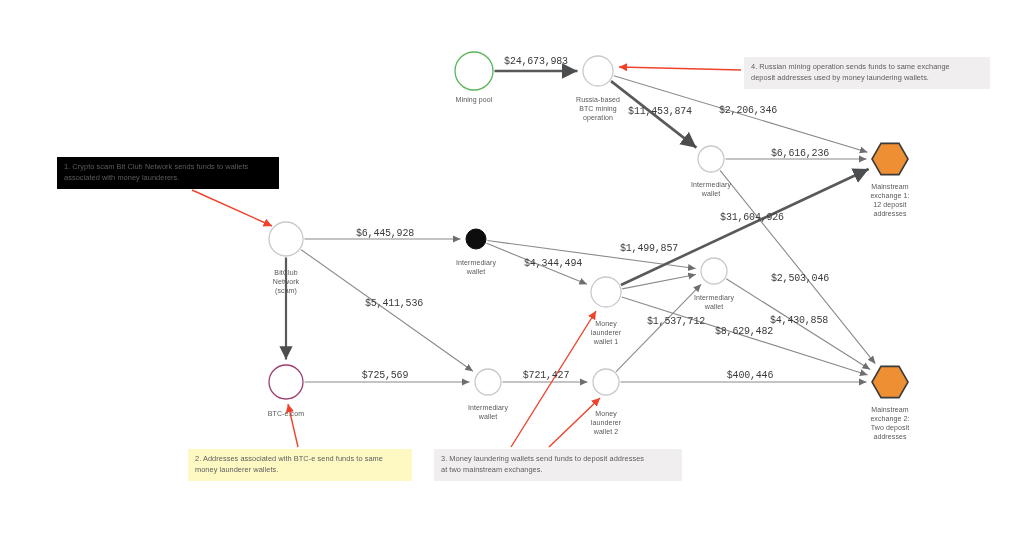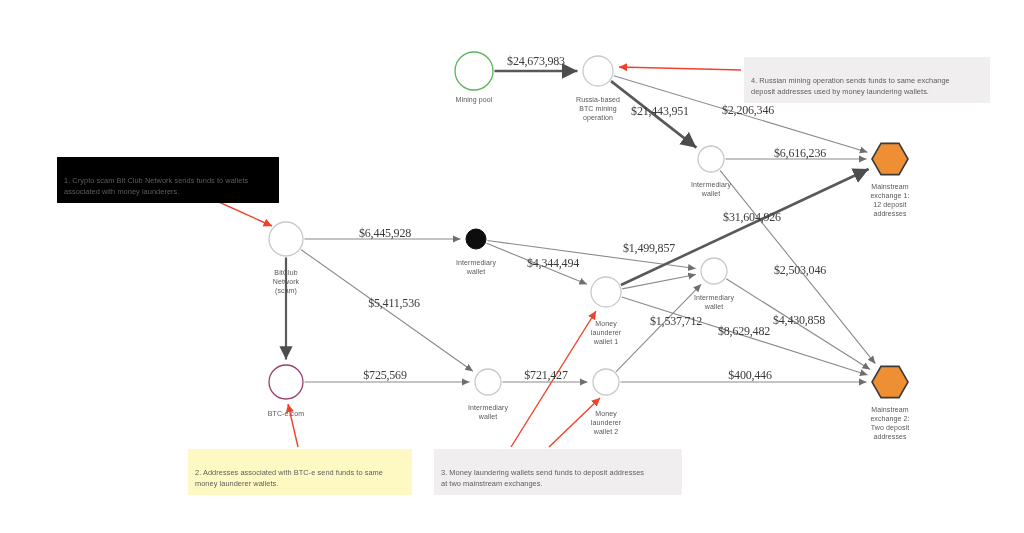--- a/index.html
+++ b/index.html
@@ -27,36 +27,36 @@
     font-size: 7px;
     line-height: 9px;
     color: #58585a;
     letter-spacing: 0.1px;
     white-space: pre-line;
     transform: translateX(-50%);
     pointer-events: none;
   }
   .edge-label {
     position: absolute;
-    font-family: Liberation Serif, serif;
-    font-size: 12px;
+    font-family: Liberation Mono, monospace;
+    font-size: 10px;
     color: #3a3a3a;
     letter-spacing: -0.2px;
     white-space: nowrap;
     transform: translate(-50%, -50%);
     pointer-events: none;
   }
   .callout {
     position: absolute;
     background: #f0eeee;
     color: #5d5d5f;
     font-family: "Liberation Sans", sans-serif;
     font-size: 7.4px;
     line-height: 10.5px;
-    padding: 19px 7px 6px 7px;
+    padding: 5px 7px 6px 7px;
     white-space: pre-line;
     letter-spacing: 0.05px;
   }
 </style>
 </head>
 <body>
 
 <svg id="canvas" viewBox="0 0 1024 533">
   <defs>
     <marker id="ah-dark" markerWidth="7" markerHeight="7" refX="6" refY="3" orient="auto" markerUnits="strokeWidth">
@@ -139,29 +139,29 @@
     <div class="node-label" style="left: 606px; top: 409px; color: rgb(88, 88, 90);">Money
 launderer
 wallet 2</div>
     <div class="node-label" style="left: 890px; top: 405px; color: rgb(88, 88, 90);">Mainstream
 exchange 2:
 Two deposit
 addresses</div>
   </div>
 <div id="edge-labels">
     <div class="edge-label" style="left: 536px; top: 61px;">$24,673,983</div>
-    <div class="edge-label" style="left: 660px; top: 111px;">$21,443,951</div>
+    <div class="edge-label" style="left: 660px; top: 111px;">$11,453,874</div>
     <div class="edge-label" style="left: 748px; top: 110px;">$2,206,346</div>
     <div class="edge-label" style="left: 800px; top: 153px; text-align: center;">$6,616,236</div>
     <div class="edge-label" style="left: 752px; top: 217px;">$31,604,926</div>
     <div class="edge-label" style="left: 385px; top: 233px;">$6,445,928</div>
     <div class="edge-label" style="left: 394px; top: 303px;">$5,411,536</div>
     <div class="edge-label" style="left: 553px; top: 263px;">$4,344,494</div>
     <div class="edge-label" style="left: 601px; top: 248px; margin-left: 48px;">$1,499,857</div>
-    <div class="edge-label" style="left: 800px; top: 270px; text-align: right;">$2,503,046</div>
+    <div class="edge-label" style="left: 800px; top: 278px; text-align: right;">$2,503,046</div>
     <div class="edge-label" style="left: 676px; top: 321px;">$1,537,712</div>
     <div class="edge-label" style="left: 799px; top: 320px;">$4,430,858</div>
     <div class="edge-label" style="left: 744px; top: 331px;">$8,629,482</div>
     <div class="edge-label" style="left: 385px; top: 375px;">$725,569</div>
     <div class="edge-label" style="left: 546px; top: 375px;">$721,427</div>
     <div class="edge-label" style="left: 750px; top: 375px;">$400,446</div>
   </div>
 <div id="callouts">
     <div class="callout" style="left: 57px; top: 157px; width: 208px; background: #000000; color: rgb(93, 93, 95);">1. Crypto scam Bit Club Network sends funds to wallets
 associated with money launderers.</div>

